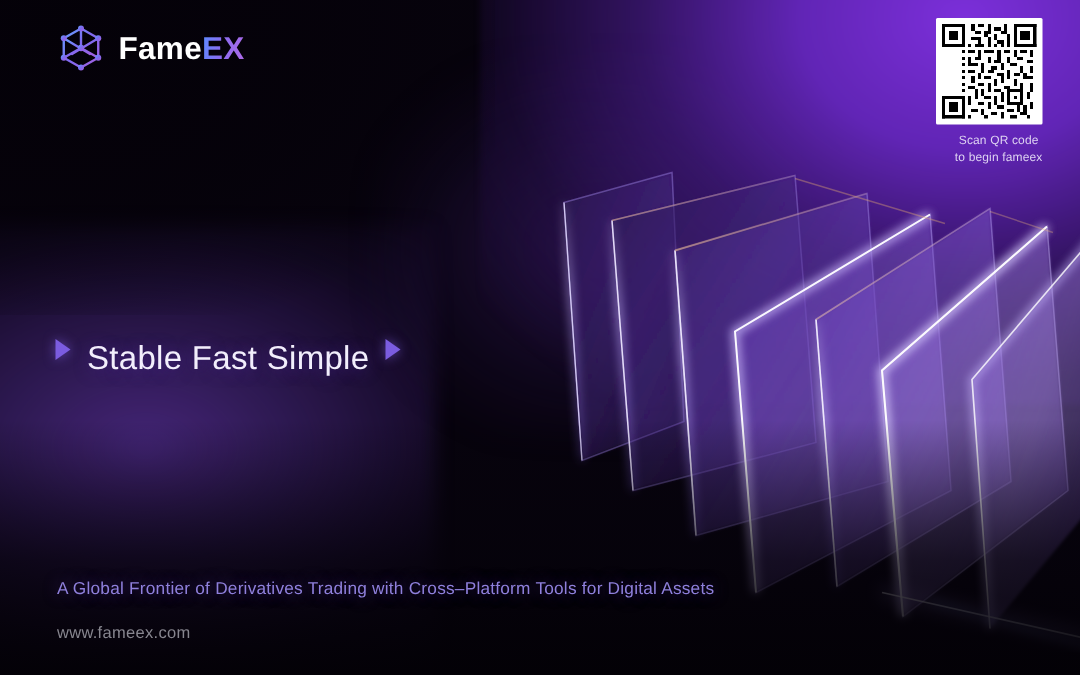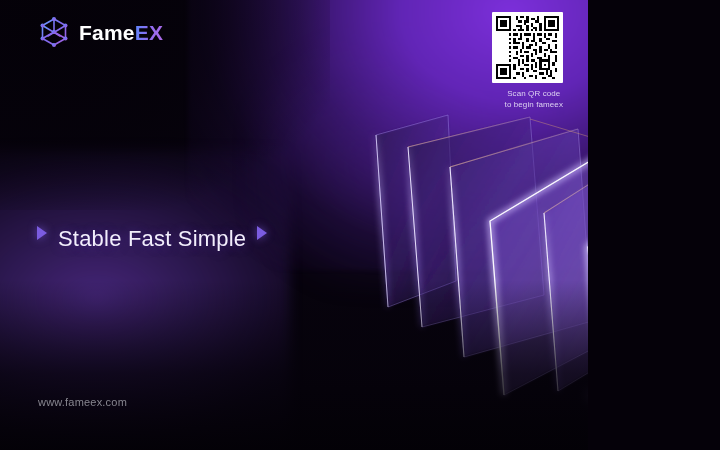--- a/index.html
+++ b/index.html
@@ -6,21 +6,21 @@
   html,body { width:720px; height:450px; }
   body {
     font-family:"Liberation Sans", sans-serif;
     background:#050109;
     overflow:hidden;
     position:relative;
   }
 
   #banner {
     position:relative;
-    width:588px; height:450px;
+    width:720px; height:450px;
     overflow:hidden;
     background:#06020b;
   }
 
   
   .bg-base {
     position:absolute; inset:0;
     background:#07030d;
   }
   .bg-glow-topright {
@@ -139,21 +139,21 @@
   }
 
   
   .tagline {
     position:absolute; left:38px; top:387px;
     font-size:11.5px; color:#8f80dc;
     letter-spacing:0.15px;
     text-shadow:0 0 10px rgba(110,80,200,0.5);
   }
   .url {
-    position:absolute; left:38px; top:396px;
+    position:absolute; left:38px; top:416px;
     font-size:11px; color:#87868f;
     letter-spacing:0.2px;
   }
 </style>
 </head>
 <body>
 
 <div id="banner">
 
   <div class="bg-base"></div>
@@ -430,15 +430,16 @@
           <rect x="26" y="28" width="1" height="1"></rect>
         </g>
       </svg>
     </div>
     <div class="qr-caption">
       <div>Scan QR code</div>
       <div>to begin fameex</div>
     </div>
   </div>
 
+  <div class="tagline">A Global Frontier of Derivatives Trading with Cross–Platform Tools for Digital Assets</div>
   <div class="url">www.fameex.com</div>
 
 </div>
 
 </body></html>

